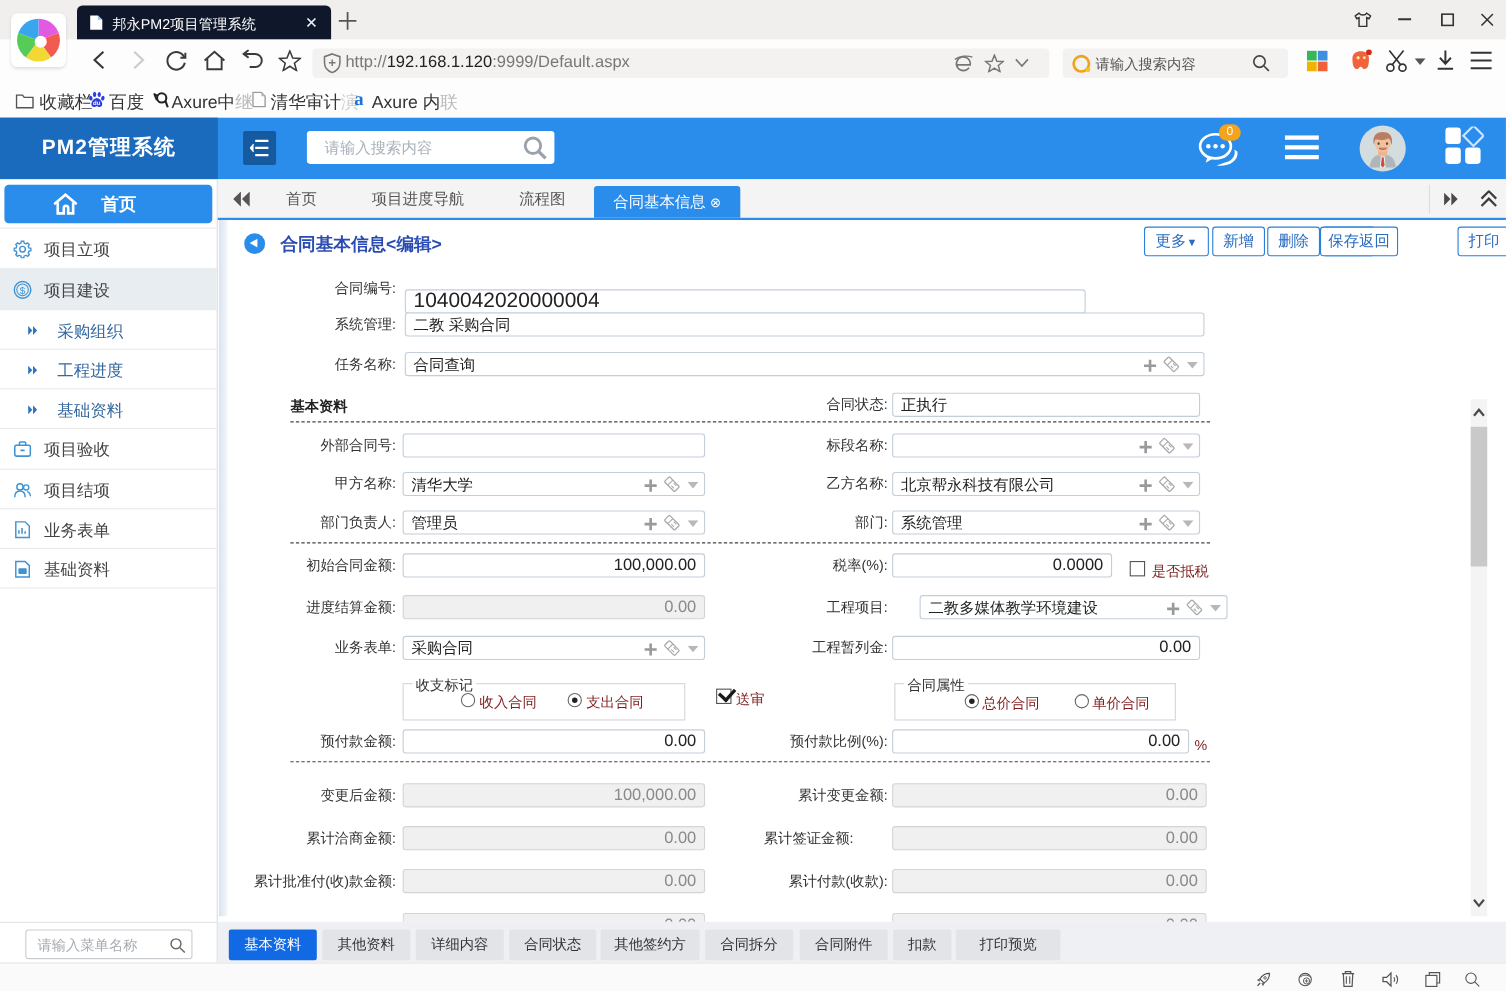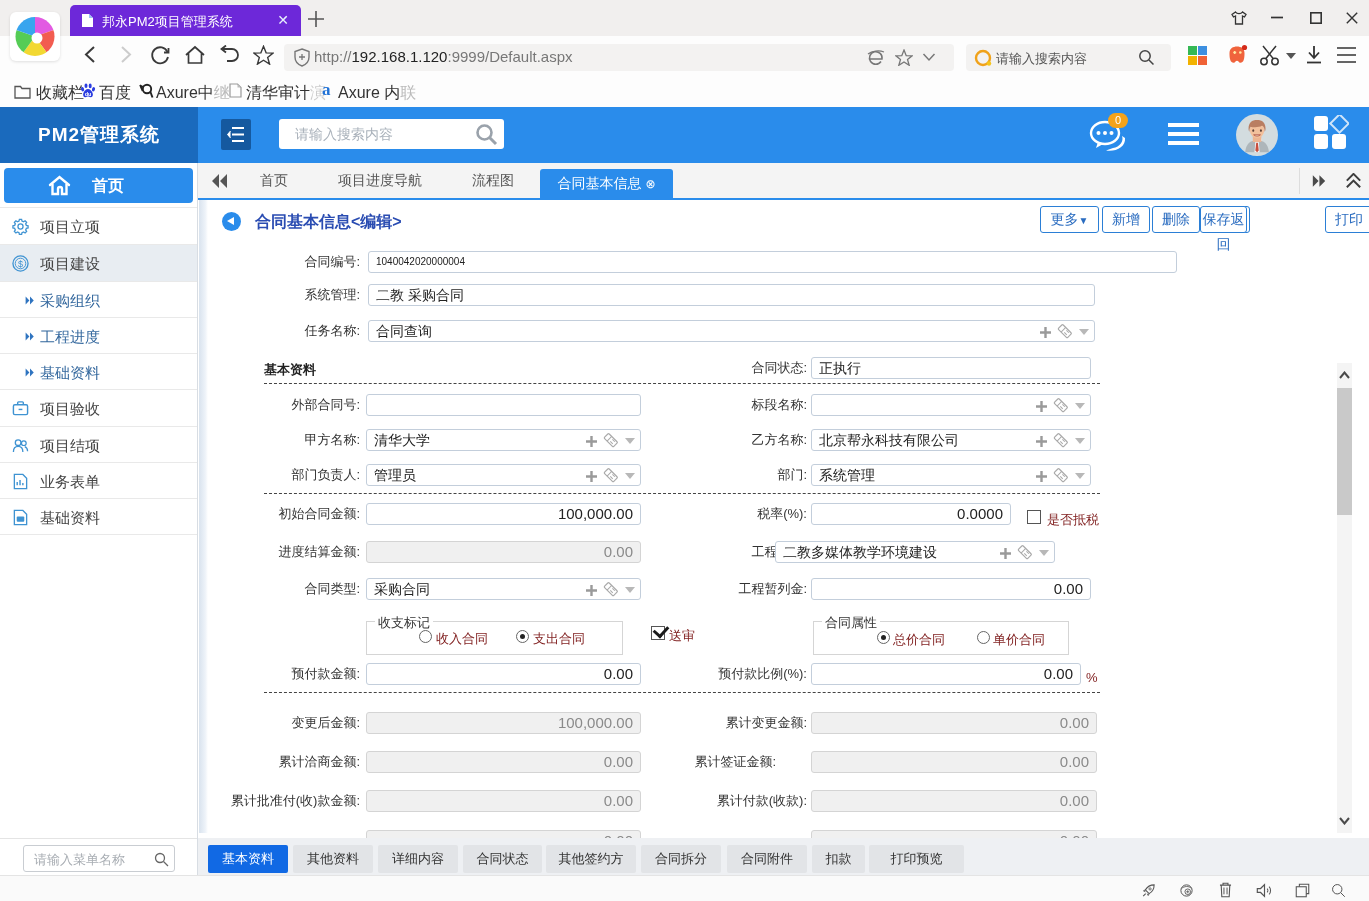--- a/index.html
+++ b/index.html
@@ -3,21 +3,21 @@
 <meta charset="utf-8">
 <style>
 * { margin:0; padding:0; box-sizing:border-box; }
 html,body { width:1369px; height:901px; overflow:hidden; font-family:"Liberation Sans", sans-serif; }
 body { position:relative; background:#fff; }
 .abs { position:absolute; }
 
 
 #topstrip { left:0; top:0; width:1369px; height:36px; background:#f1efee; }
 #logo-tile { left:10px; top:12px; width:50px; height:49px; background:#fff; border-radius:6px; box-shadow:0 1px 3px rgba(0,0,0,.12); z-index:5; }
-#btab { left:70px; top:5px; width:231px; height:31px; background:#6d28d9; border-radius:5px 5px 0 0; color:#fff; }
+#btab { left:70px; top:5px; width:231px; height:31px; background:#0f172a; border-radius:5px 5px 0 0; color:#fff; }
 #btab .ttl { position:absolute; left:32px; top:8px; font-size:13px; color:#fff; }
 #btab .cls { position:absolute; right:12px; top:7px; font-size:14px; color:#e8f1fc; }
 #newtab { left:306px; top:9px; width:20px; height:20px; color:#555; }
 .winbtn { top:10px; color:#333; }
 
 #toolbar { left:0; top:36px; width:1369px; height:39px; background:#fdfdfd; }
 .navic { top:45px; }
 #urlbox { left:284px; top:44px; width:670px; height:27px; background:#f3f2f1; border-radius:4px; }
 #urlbox .u1 { color:#777; } #urlbox .u2 { color:#222; }
 #urltext { position:absolute; left:30px; top:4px; font-size:15px; }
@@ -33,21 +33,21 @@
 #togglebtn { left:221px; top:119px; width:30px; height:31px; background:#15599f; border-radius:2px; }
 #hsearch { left:279px; top:119px; width:225px; height:30px; background:#fff; border-radius:3px; }
 #hsearch .ph { position:absolute; left:16px; top:7px; font-size:14px; color:#aab2bb; }
 
 
 #sidebar { left:0; top:163px; width:198px; height:712px; background:#fff; border-right:1px solid #d8dde3; }
 #homebtn { left:4px; top:168px; width:189px; height:35px; background:#2a8ceb; border-radius:4px; color:#fff; }
 #homebtn span { position:absolute; left:88px; top:8px; font-size:16px; font-weight:bold; }
 .mitem { left:0; width:197px; height:37px; border-top:1px solid #e9e9e9;text-align:center; }
 .mitem .txt { position:absolute; left:40px; top:10px; font-size:15px; color:#444; }
-.mitem.sub .txt { color:#34689e; }
+.mitem.sub .txt { color:#34689e;margin-left:12px; }
 .mitem.sel { background:#e8edf2; }
 .micon { position:absolute; left:12px; top:10px; width:17px; height:17px; }
 .chev { position:absolute; left:25px; top:13px; width:10px; height:11px; }
 #menusearch { left:23px; top:845px; width:152px; height:27px; border:1px solid #c9cdd2; border-radius:3px; }
 #menusearch span { position:absolute; left:10px; top:5px; font-size:13px; color:#a8adb3; }
 #sidesep { left:0; top:838px; width:197px; height:1px; background:#e4e4e4; }
 
 
 #tabbar { left:198px; top:163px; width:1171px; height:37px; background:#f4f4f4; border-bottom:2px solid #2a8ceb; }
 .wtab { position:absolute; top:0; height:35px; font-size:14px; color:#555; text-align:center; line-height:35px; }
@@ -391,26 +391,26 @@
 </div>
 
 <div class="abs" id="content">
   <div class="abs" id="leftshade"></div>
   <div class="abs" id="backbtn"></div>
   <div id="pagetitle">合同基本信息&lt;编辑&gt;</div>
   <div class="abtn" style="left:841px;width:59px">更多<span style="font-size:10px">▼</span></div>
   <div class="abtn" style="left:903px;width:48px">新增</div>
   <div class="abtn" style="left:953px;width:48px">删除</div>
   <div class="abtn" style="left:1003px;width:48px">保存</div>
-  <div class="abtn" style="left:1001px;width:47px">保存返回</div>
+  <div class="abtn" style="left:1001px;width:71px">保存返回</div>
   <div class="abtn" style="left:1126px;width:48px">打印</div>
 </div>
 
 <span class="abs lab" style="left:204px;top:251px">合同编号:</span>
-<div class="abs inp" style="left:368px;top:251px;width:809px;font-size:10px">1040042020000004</div>
+<div class="abs inp" style="left:368px;top:263px;width:619px;font-size:19px">1040042020000004</div>
 <span class="abs lab" style="left:204px;top:284px">系统管理:</span>
 <div class="abs inp" style="left:368px;top:284px;width:727px">二教 采购合同</div>
 <span class="abs lab" style="left:204px;top:320px">任务名称:</span>
 <div class="abs inp" style="left:368px;top:320px;width:727px">合同查询<span class="sfx"><svg width="13" height="13" viewBox="0 0 13 13">
         <path d="M6.5 1 V12 M1 6.5 H12" stroke="#9a9a9a" stroke-width="2.4"></path>
       </svg><svg width="16" height="16" viewBox="0 0 16 16" style="margin-left:5px">
         <g transform="rotate(45 8 8)">
           <rect x="1.5" y="5" width="13" height="6.5" rx="1" fill="none" stroke="#aaa" stroke-width="1.2"></rect>
           <path d="M6 5 V11.5 M8.5 6.5 H12 M8.5 9.5 H12" stroke="#aaa" stroke-width="1"></path>
         </g>
@@ -490,32 +490,32 @@
 <span class="abs lab" style="left:204px;top:503px">初始合同金额:</span>
 <div class="abs inp num" style="left:366px;top:503px;width:275px">100,000.00</div>
 <span class="abs lab" style="left:650px;top:503px;width:157px">税率(%):</span>
 <div class="abs inp num" style="left:811px;top:503px;width:200px">0.0000</div>
 <span class="abs cbox" style="left:1027px;top:510px"></span>
 <span class="abs rlab" style="left:1047px;top:511px">是否抵税</span>
 
 <span class="abs lab" style="left:204px;top:541px">进度结算金额:</span>
 <div class="abs inp num dis" style="left:366px;top:541px;width:275px">0.00</div>
 <span class="abs lab" style="left:650px;top:541px;width:157px">工程项目:</span>
-<div class="abs inp gr" style="left:775px;top:541px;width:280px">二教多媒体教学环境建设<span class="sfx"><svg width="13" height="13" viewBox="0 0 13 13">
+<div class="abs inp gr" style="left:836px;top:541px;width:280px">二教多媒体教学环境建设<span class="sfx"><svg width="13" height="13" viewBox="0 0 13 13">
         <path d="M6.5 1 V12 M1 6.5 H12" stroke="#9a9a9a" stroke-width="2.4"></path>
       </svg><svg width="16" height="16" viewBox="0 0 16 16" style="margin-left:5px">
         <g transform="rotate(45 8 8)">
           <rect x="1.5" y="5" width="13" height="6.5" rx="1" fill="none" stroke="#aaa" stroke-width="1.2"></rect>
           <path d="M6 5 V11.5 M8.5 6.5 H12 M8.5 9.5 H12" stroke="#aaa" stroke-width="1"></path>
         </g>
       </svg><svg width="10" height="7" viewBox="0 0 10 7" style="margin-left:6px;margin-bottom:3px">
         <path d="M0 0 L5 6 L10 0 Z" fill="#b8b8b8"></path>
       </svg></span></div>
 
-<span class="abs lab" style="left:204px;top:578px">合同类型:</span>
+<span class="abs lab" style="left:204px;top:578px">业务表单:</span>
 <div class="abs inp gr" style="left:366px;top:578px;width:275px">采购合同<span class="sfx"><svg width="13" height="13" viewBox="0 0 13 13">
         <path d="M6.5 1 V12 M1 6.5 H12" stroke="#9a9a9a" stroke-width="2.4"></path>
       </svg><svg width="16" height="16" viewBox="0 0 16 16" style="margin-left:5px">
         <g transform="rotate(45 8 8)">
           <rect x="1.5" y="5" width="13" height="6.5" rx="1" fill="none" stroke="#aaa" stroke-width="1.2"></rect>
           <path d="M6 5 V11.5 M8.5 6.5 H12 M8.5 9.5 H12" stroke="#aaa" stroke-width="1"></path>
         </g>
       </svg><svg width="10" height="7" viewBox="0 0 10 7" style="margin-left:6px;margin-bottom:3px">
         <path d="M0 0 L5 6 L10 0 Z" fill="#b8b8b8"></path>
       </svg></span></div>

